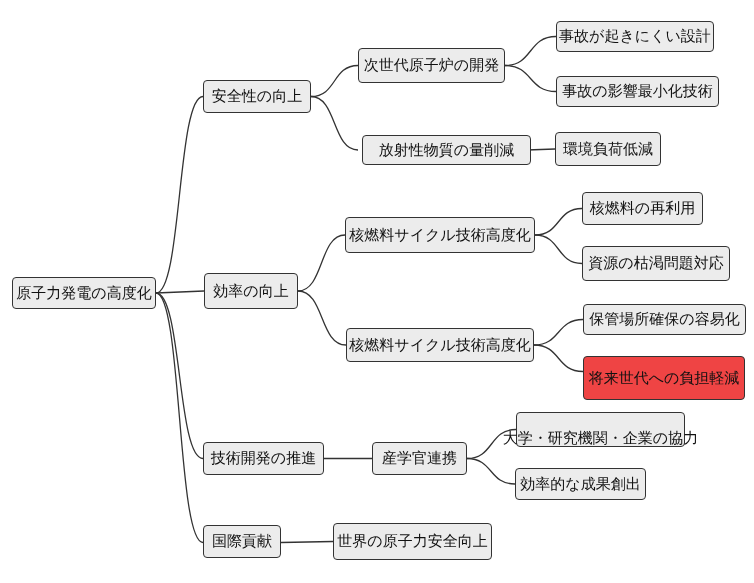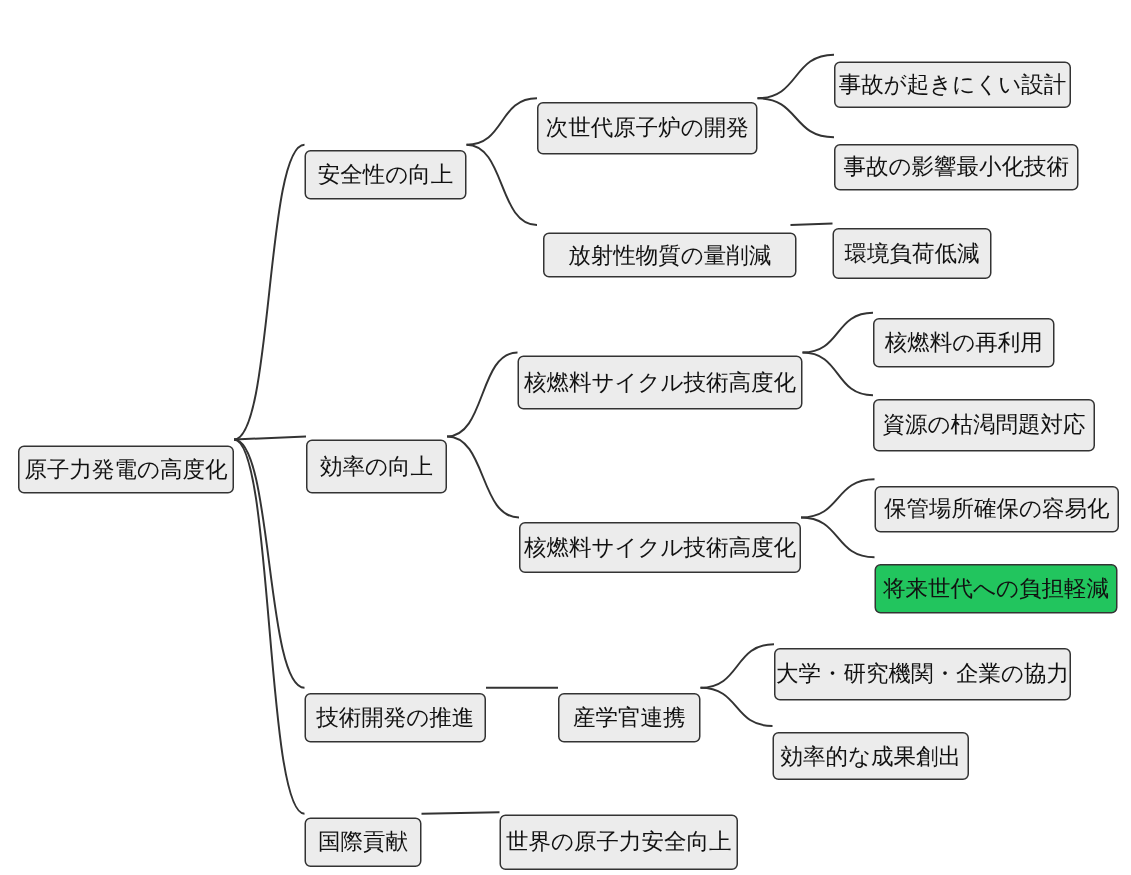--- a/index.html
+++ b/index.html
@@ -29,21 +29,20 @@
     align-items: center;
     justify-content: center;
     background: #ececec;
     border: 1.5px solid #333333;
     border-radius: 4px;
     font-size: 15px;
     line-height: 1;
     color: #111111;
     white-space: nowrap;
     text-align: center;
-    margin-top: 20px;
   }
   .node .node-label {
     padding: 0 2px;
   }
 </style>
 </head>
 <body>
 
 <div id="canvas">
   <svg id="edge-layer" viewBox="0 0 754 583" xmlns="http://www.w3.org/2000/svg">
@@ -100,30 +99,30 @@
       </div>
       <div class="node" style="left: 582px; top: 246px; width: 148px; height: 35px; background: rgb(236, 236, 236); border-color: rgb(51, 51, 51);">
         <span class="node-label">資源の枯渇問題対応</span>
       </div>
       <div class="node" style="left: 346px; top: 328px; width: 188px; height: 34px; background: rgb(236, 236, 236); border-color: rgb(51, 51, 51);">
         <span class="node-label">核燃料サイクル技術高度化</span>
       </div>
       <div class="node" style="left: 583px; top: 304px; width: 163px; height: 31px; background: rgb(236, 236, 236); border-color: rgb(51, 51, 51); text-align: center;">
         <span class="node-label">保管場所確保の容易化</span>
       </div>
-      <div class="node" style="left: 583px; top: 356px; width: 162px; height: 33px; background: #22c55e; border-color: rgb(51, 51, 51);">
+      <div class="node" style="left: 583px; top: 356px; width: 162px; height: 44px; background: #ef4444; border-color: rgb(51, 51, 51);">
         <span class="node-label">将来世代への負担軽減</span>
       </div>
       <div class="node" style="left: 203px; top: 442px; width: 121px; height: 33px; background: rgb(236, 236, 236); border-color: rgb(51, 51, 51);">
         <span class="node-label">技術開発の推進</span>
       </div>
       <div class="node" style="left: 372px; top: 442px; width: 95px; height: 33px; background: rgb(236, 236, 236); border-color: rgb(51, 51, 51);">
         <span class="node-label">産学官連携</span>
       </div>
-      <div class="node" style="left: 516px; top: 412px; width: 198px; height: 35px; background: rgb(236, 236, 236); border-color: rgb(51, 51, 51);">
+      <div class="node" style="left: 516px; top: 412px; width: 169px; height: 35px; background: rgb(236, 236, 236); border-color: rgb(51, 51, 51); align-items: flex-end;">
         <span class="node-label">大学・研究機関・企業の協力</span>
       </div>
       <div class="node" style="left: 515px; top: 468px; width: 131px; height: 32px; background: rgb(236, 236, 236); border-color: rgb(51, 51, 51);">
         <span class="node-label">効率的な成果創出</span>
       </div>
       <div class="node" style="left: 203px; top: 525px; width: 78px; height: 33px; background: rgb(236, 236, 236); border-color: rgb(51, 51, 51);">
         <span class="node-label">国際貢献</span>
       </div>
       <div class="node" style="left: 333px; top: 523px; width: 159px; height: 37px; background: rgb(236, 236, 236); border-color: rgb(51, 51, 51);">
         <span class="node-label">世界の原子力安全向上</span>

